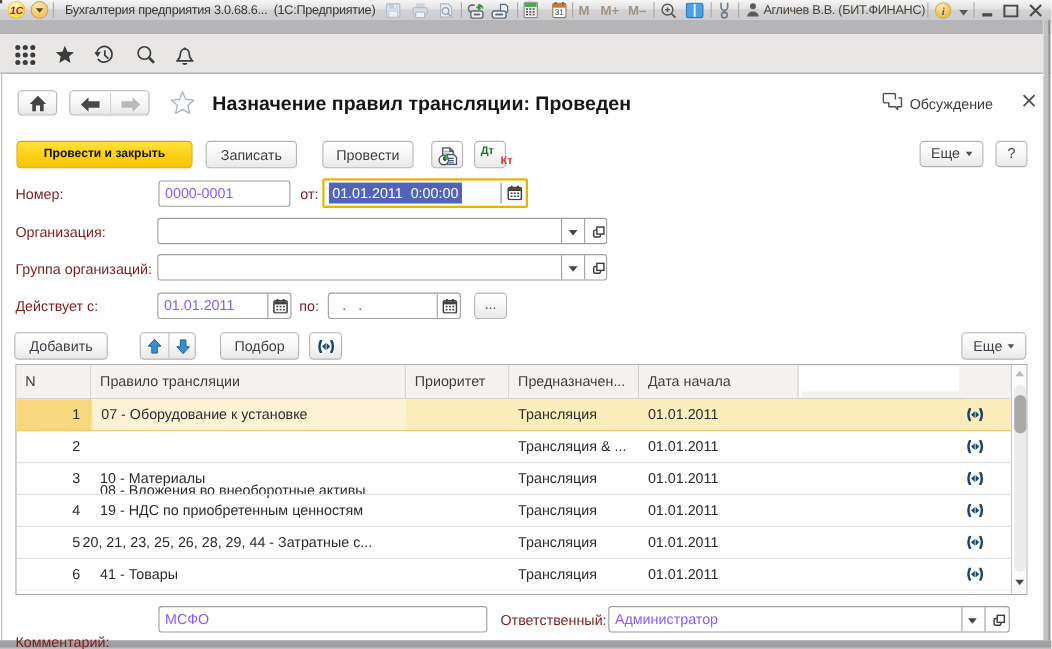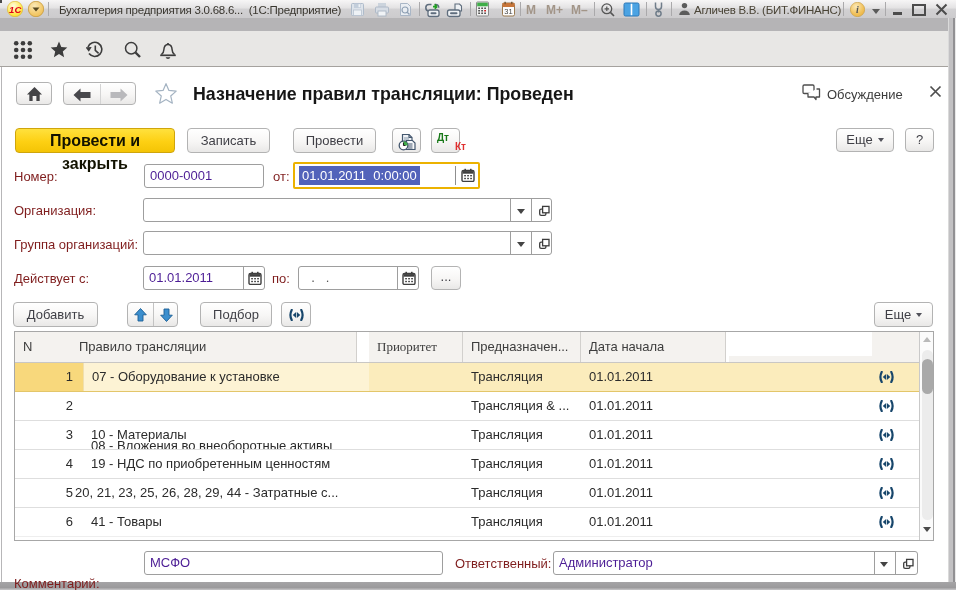--- a/index.html
+++ b/index.html
@@ -18,25 +18,25 @@
 .tsep { position:absolute; top:2px; width:1px; height:14px; background:#aaa9ab; }
 .ttext { position:absolute; top:3.5px; font-size:11.5px; letter-spacing:-0.25px; color:#39362f; white-space:nowrap; }
 .mbtn { position:absolute; top:3px; font-size:12px; font-weight:bold; color:#a29588; }
 
 
 .btn { position:absolute; height:26px; border:1px solid #b3b3b3; border-radius:4px;
   background:linear-gradient(#ffffff 0%, #f7f6f5 55%, #e9e8e7 100%);
   font-size:13px; color:#3f3f46; text-align:center; line-height:24px; }
 .ybtn { position:absolute; height:26px; border:1px solid #cfa50c; border-radius:4px;
   background:linear-gradient(#ffe13d 0%, #fdd013 55%, #f4c405 100%);
-  font-size:16px; font-weight:bold; color:#121200; text-align:center; line-height:24px; }
+  font-size:11px; font-weight:bold; color:#121200; text-align:center; line-height:24px; }
 .caret { display:inline-block; width:0; height:0; border-left:3.5px solid transparent; border-right:3.5px solid transparent; border-top:4.5px solid #52525a; vertical-align:2px; margin-left:5px; }
 
 
-.inp { position:absolute; height:24px; border:1px solid #9e9e9e; border-radius:3px; background:#fff; font-size:13px; color:#4c1d95; line-height:22px; padding-left:5px; }
+.inp { position:absolute; height:24px; border:1px solid #9e9e9e; border-radius:3px; background:#fff; font-size:13px; color:#8b5cf6; line-height:22px; padding-left:5px; }
 .lbl { position:absolute; font-size:13px; color:#7f1d1d; white-space:nowrap; }
 
 
 #grid { position:absolute; left:14px; top:331px; width:920px; height:210px; border:1px solid #a7a7a7; background:#fff; }
 .hcell { position:absolute; top:0; height:30px; background:#f4f2ef; border-right:1px solid #d2d0cd; font-size:13px; color:#3d3d3d; line-height:29px; padding-left:8px; }
 .row { position:absolute; left:0; width:904px; height:29px; border-bottom:1px solid #dedede; font-size:13px; color:#2b2b2b; }
 .rc { position:absolute; top:0; height:28px; line-height:28px; white-space:nowrap; overflow:hidden; }
 
 
 .combo { position:absolute; width:409px; height:24px; border:1px solid #9e9e9e; border-radius:3px; background:#fff; }
@@ -353,22 +353,22 @@
 <div class="btn" style="left:281px; top:302px; width:30px; height:25px;">
   <svg width="17" height="12" viewBox="0 0 17 12" style="margin-top:6px">
       <use href="#bico"></use>
     </svg>
 </div>
 <div class="btn" style="left:874px; top:302px; width:59px; height:25px;">Еще<span class="caret"></span></div>
 
 <div id="grid">
 
   <div class="hcell" style="left:0; width:68px;">N</div>
-  <div class="hcell" style="left:56px; width:286px;">Правило трансляции</div>
-  <div class="hcell" style="left:354px; width:94px;font-family:Liberation Serif, serif;">Приоритет</div>
+  <div class="hcell" style="left:68px; width:286px;">Правило трансляции</div>
+  <div class="hcell" style="left:354px; width:94px;">Приоритет</div>
   <div class="hcell" style="left:448px; width:118px;">Предназначен...</div>
   <div class="hcell" style="left:566px; width:145px;">Дата начала</div>
   <div class="hcell" style="left:714px; width:146px;margin-top:24px;">Дата окончания</div>
   <div class="hcell" style="left:857px; width:47px; border-right:none;"></div>
   <div style="position:absolute; left:0; top:30px; width:904px; height:1px; background:#c9c7c4;"></div>
 
   <div class="row" style="top:31px; background:#fbecbc; border-bottom:1px solid #e3c66a;">
     <div class="rc" style="left:0; width:68px; background:#f8d87c; text-align:right; padding-right:10px;">1</div>
     <div class="rc" style="left:68px; width:286px; background:#fdf3d4; padding-left:8px; border-left:1px solid #f0dfae;">07 - Оборудование к установке</div>
     <div class="rc" style="left:448px; padding-left:8px;">Трансляция</div>

